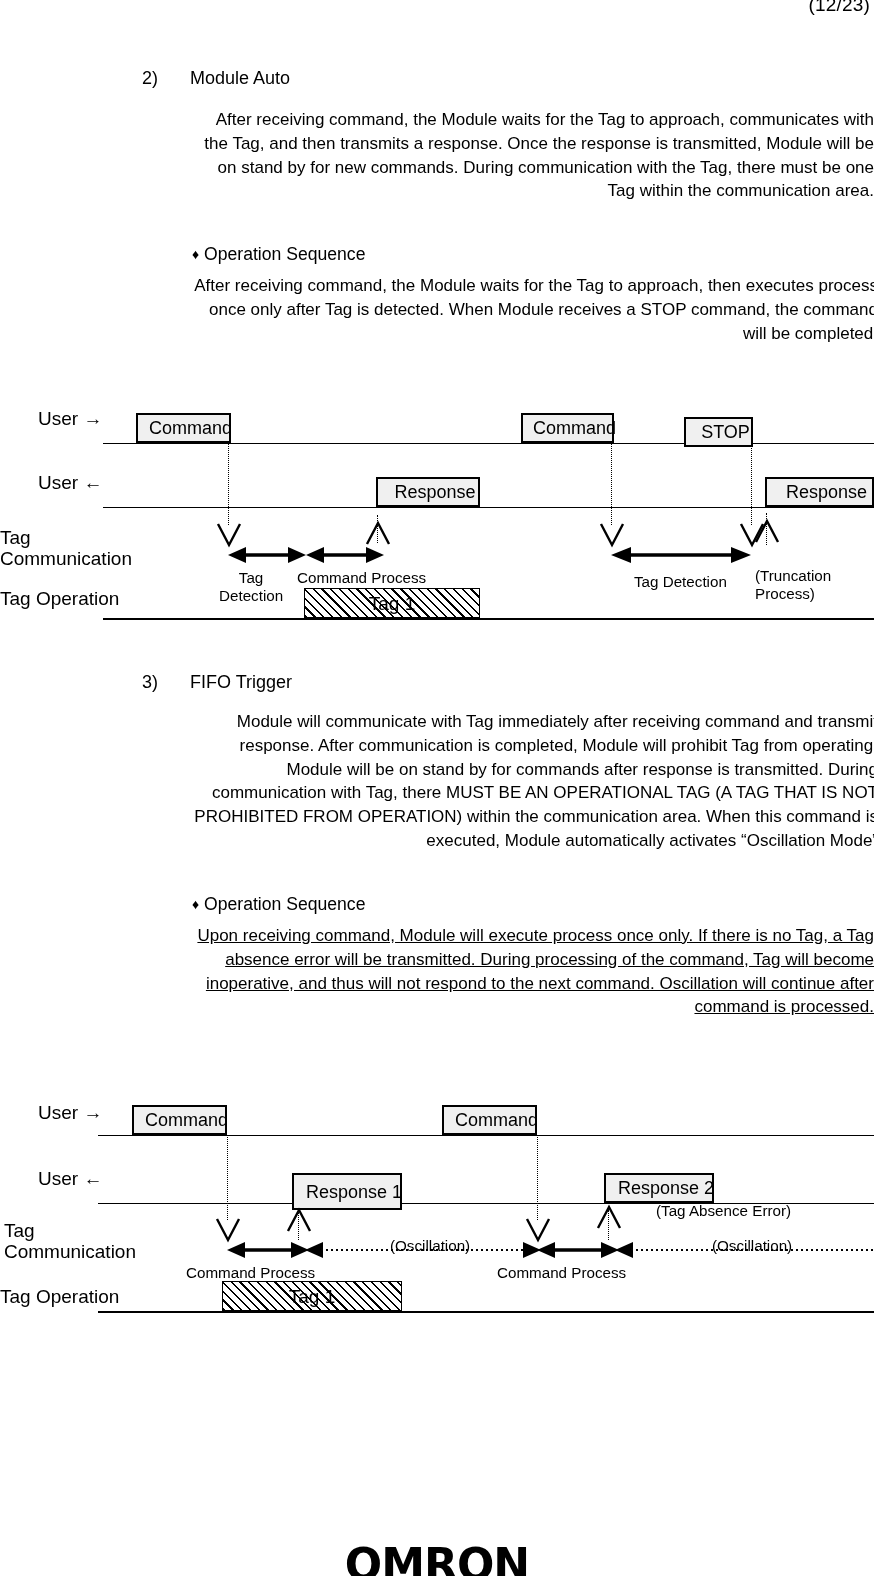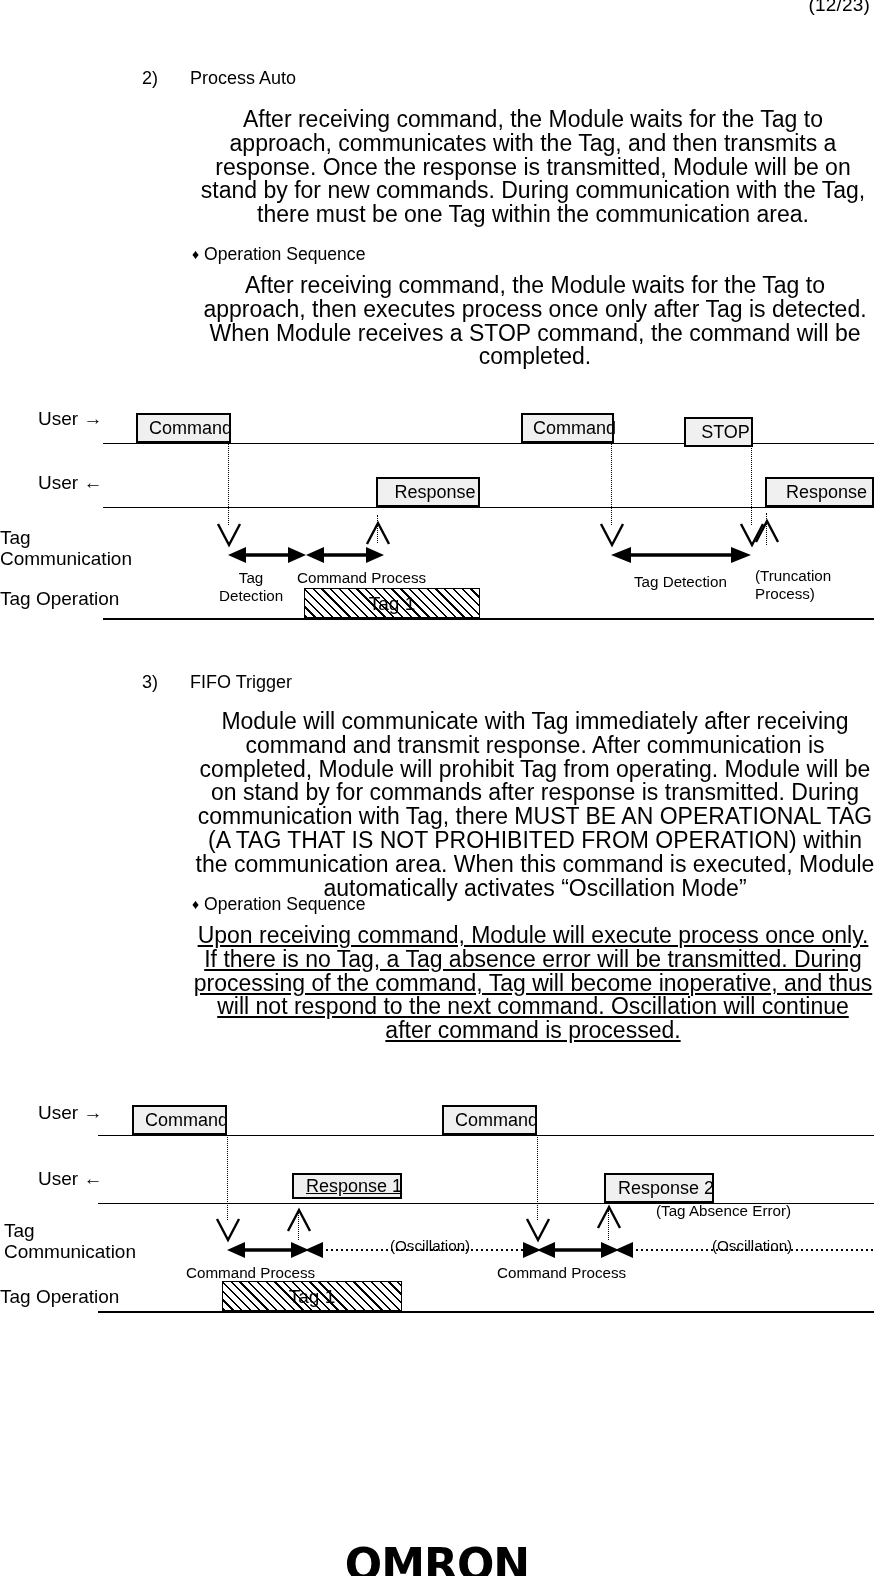--- a/index.html
+++ b/index.html
@@ -27,23 +27,23 @@
   
   .section-head {
     position: absolute;
     font-size: 18px;
     display: flex;
   }
   .section-head .num { width: 48px; flex: 0 0 48px; }
 
   .para {
     position: absolute;
-    font-size: 23px;
+    font-size: 17px;
     line-height: 23.8px;
-    text-align: center;
+    text-align: right;
   }
 
   .bullet-head {
     position: absolute;
     font-size: 17.6px;
     line-height: 23.8px;
   }
   .bullet-head .dia { font-size: 14px; vertical-align: 1px; }
 
   
@@ -144,21 +144,21 @@
     font-family: "DejaVu Sans", sans-serif;
   }
 </style>
 </head>
 <body>
 
 <div class="page-header">(12/23)</div>
 
 <div class="section-head" style="left:142px; top:68px;">
   <span class="num">2)</span>
-  <span>Process Auto</span>
+  <span>Module Auto</span>
 </div>
 
 <div class="para" style="left:192px; top:108px; width:682px;">After receiving command, the Module waits for the Tag to approach, communicates with the Tag, and then transmits a response. Once the response is transmitted, Module will be on stand by for new commands. During communication with the Tag, there must be one Tag within the communication area.</div>
 
 <div class="bullet-head" style="left:192px; top:243px;">
   <span class="dia">♦</span>
   <span>Operation Sequence</span>
 </div>
 
 <div class="para" style="left:192px; top:274px; width:686px;">After receiving command, the Module waits for the Tag to approach, then executes process once only after Tag is detected. When Module receives a STOP command, the command will be completed.</div>
@@ -270,21 +270,21 @@
 Communication</div>
   <div class="row-label" style="left:0px; top:198px;">Tag Operation</div>
 
   <div class="axis" style="left:98px; top:47px; width:776px;"></div>
   <div class="axis" style="left:98px; top:115px; width:776px;"></div>
   <div class="axis thick" style="left:98px; top:223px; width:776px;"></div>
 
   <div class="msgbox" style="left:132px; top:17px; width:95px; height:30px;">Command</div>
   <div class="msgbox" style="left:442px; top:17px; width:95px; height:30px;">Command</div>
 
-  <div class="msgbox" style="left:292px; top:85px; width:110px; height:26px;text-decoration:underline;">Response 1</div>
+  <div class="msgbox" style="left:292px; top:85px; width:110px; height:37px;">Response 1</div>
   <div class="msgbox" style="left:604px; top:85px; width:110px; height:30px;">Response 2</div>
 
   <div class="vdot" style="left:227px; top:47px; height:85px;"></div>
   <div class="vdot" style="left:298px; top:122px; height:30px;"></div>
   <div class="vdot" style="left:537px; top:47px; height:85px;"></div>
   <div class="vdot" style="left:608px; top:122px; height:30px;"></div>
 
   <div class="chev" style="left:214px; top:128px;">
     <svg width="28" height="28" viewBox="0 0 28 28">
         <path d="M3 3 L14 24 L25 3" fill="none" stroke="#000" stroke-width="2.4"></path>

